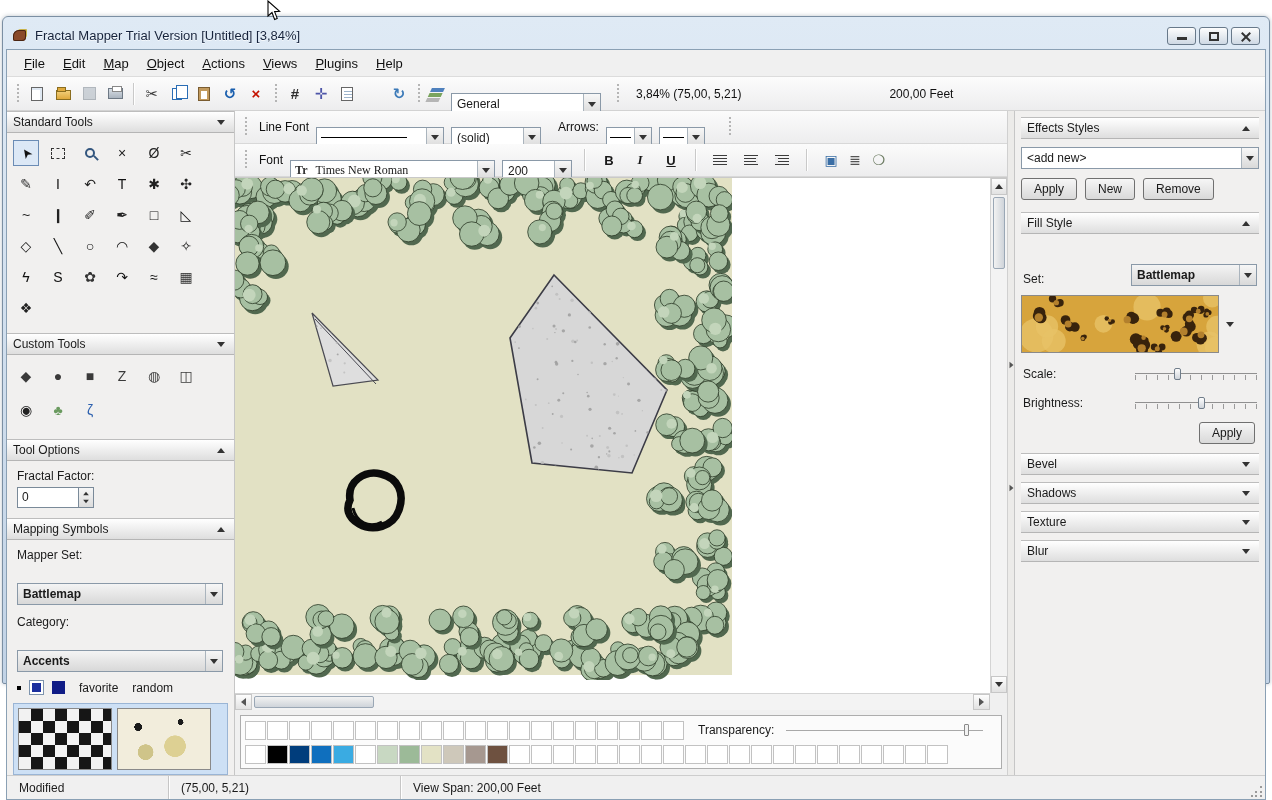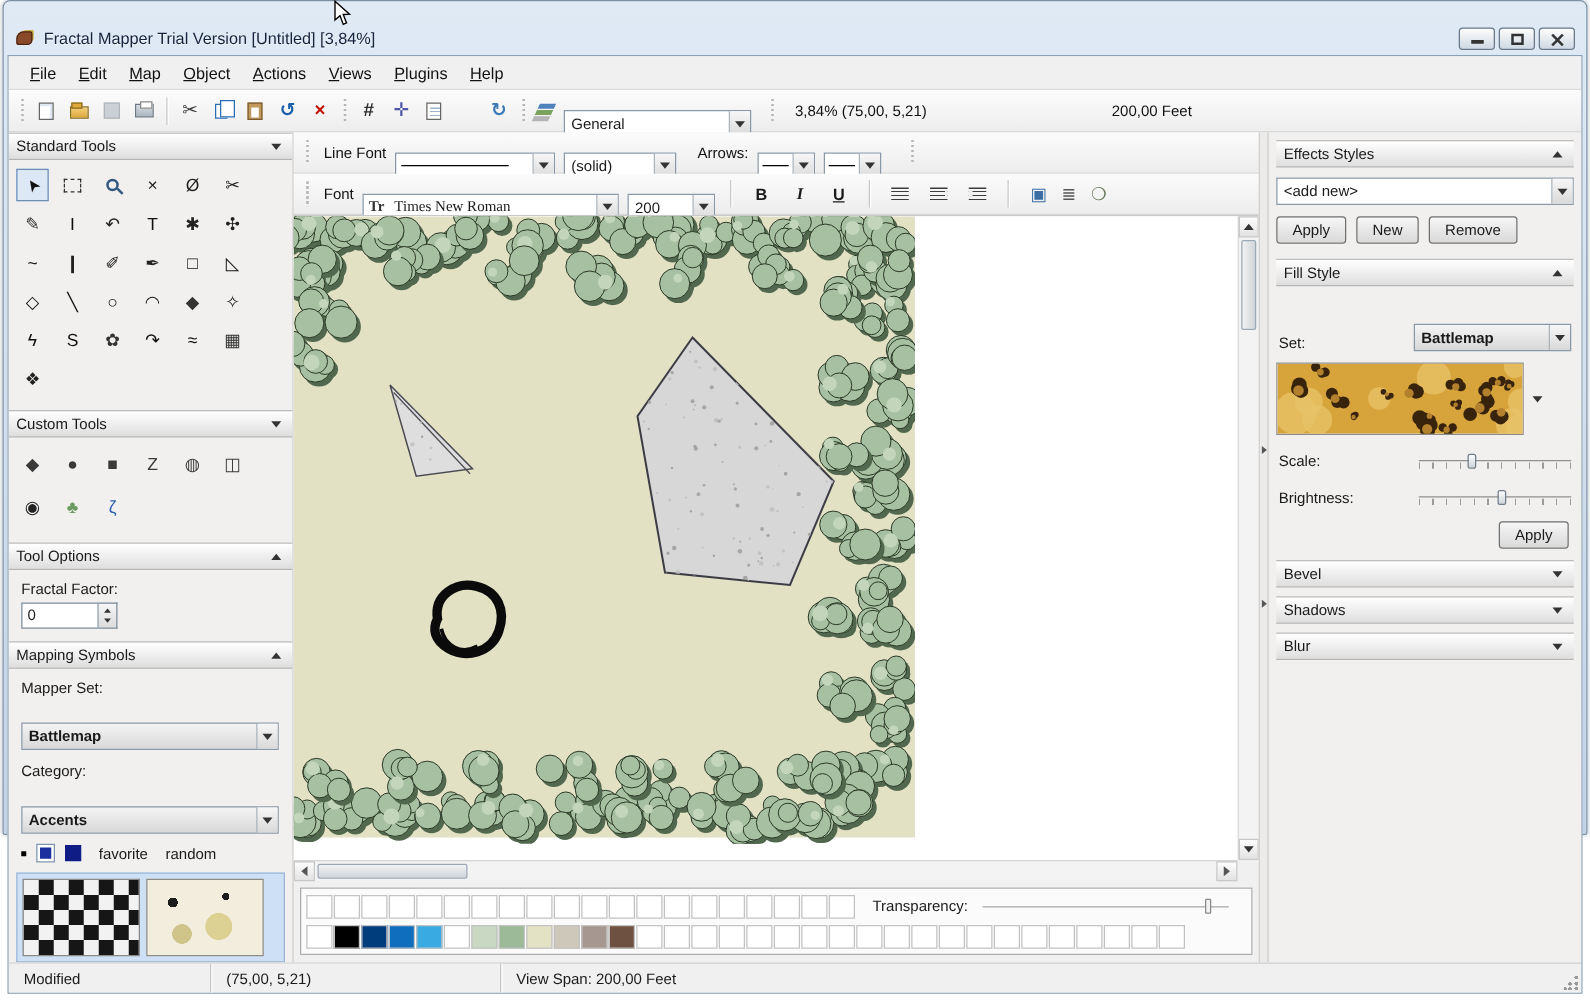--- a/index.html
+++ b/index.html
@@ -1,21 +1,21 @@
 <!DOCTYPE html>
 <html><head>
 <meta charset="utf-8">
 <style>
   * { box-sizing: border-box; margin: 0; padding: 0; }
   html,body { width:1272px; height:800px; background:#fff; font-family:"Liberation Sans","DejaVu Sans",sans-serif; font-size:12px; color:#1a1a1a; overflow:hidden; }
 
   
-  .frame { position:absolute; left:2px; top:0; width:1268px; height:668px;
+  .frame { position:absolute; left:2px; top:16px; width:1268px; height:668px;
     background:linear-gradient(#dfeaf5,#c2d3e6); border:1px solid #7b8fa3;
-    border-radius:6px 6px 2px 2px; padding:16px 3px 3px 3px; box-shadow:0 0 4px rgba(60,80,100,.35); }
+    border-radius:6px 6px 2px 2px; padding:5px 3px 3px 3px; box-shadow:0 0 4px rgba(60,80,100,.35); }
   .titlebar { height:27px; display:flex; align-items:center; padding:0 6px; }
   .app-icon { width:17px; height:16px; margin-right:6px; position:relative; flex:0 0 auto; }
   .app-icon::before { content:""; position:absolute; left:1px; top:2px; width:13px; height:11px; background:#8a4a2a; border-radius:6px 2px 4px 2px; box-shadow:inset 0 0 0 1px #4a2512, 2px -2px 0 -1px #c8b24a; }
   .title-text { font-size:13px; color:#16233c; text-shadow:0 1px 0 rgba(255,255,255,.7); white-space:nowrap; }
   .win-btns { margin-left:auto; display:flex; gap:3px; }
   .win-btn { width:29px; height:18px; border:1px solid #68798a; border-radius:3px;
     background:linear-gradient(#fdfdfd,#cfd9e4); position:relative; }
   .win-btn .min-bar { position:absolute; left:9px; bottom:4px; width:10px; height:3px; background:#333; }
   .win-btn .max-box { position:absolute; left:9px; top:4px; width:10px; height:9px; border:2px solid #333; }
   .win-btn .x1,.win-btn .x2 { position:absolute; left:8px; top:8px; width:12px; height:2px; background:#333; }
@@ -2019,20 +2019,26 @@
               </span>
   </div>
 
   <div class="sect collapsed-sect" data-name="panel-section-header">
     <span class="sect-label" data-name="panel-section-label">Shadows</span>
     <span class="sect-btn" data-name="chevron-down-icon">
                 <span class="td"></span>
               </span>
   </div>
 
+  <div class="sect collapsed-sect" data-name="panel-section-header">
+    <span class="sect-label" data-name="panel-section-label">Texture</span>
+    <span class="sect-btn" data-name="chevron-down-icon">
+                <span class="td"></span>
+              </span>
+  </div>
 
   <div class="sect collapsed-sect" data-name="panel-section-header">
     <span class="sect-label" data-name="panel-section-label">Blur</span>
     <span class="sect-btn" data-name="chevron-down-icon">
                 <span class="td"></span>
               </span>
   </div>
 </div>
       </div>
     </div>

